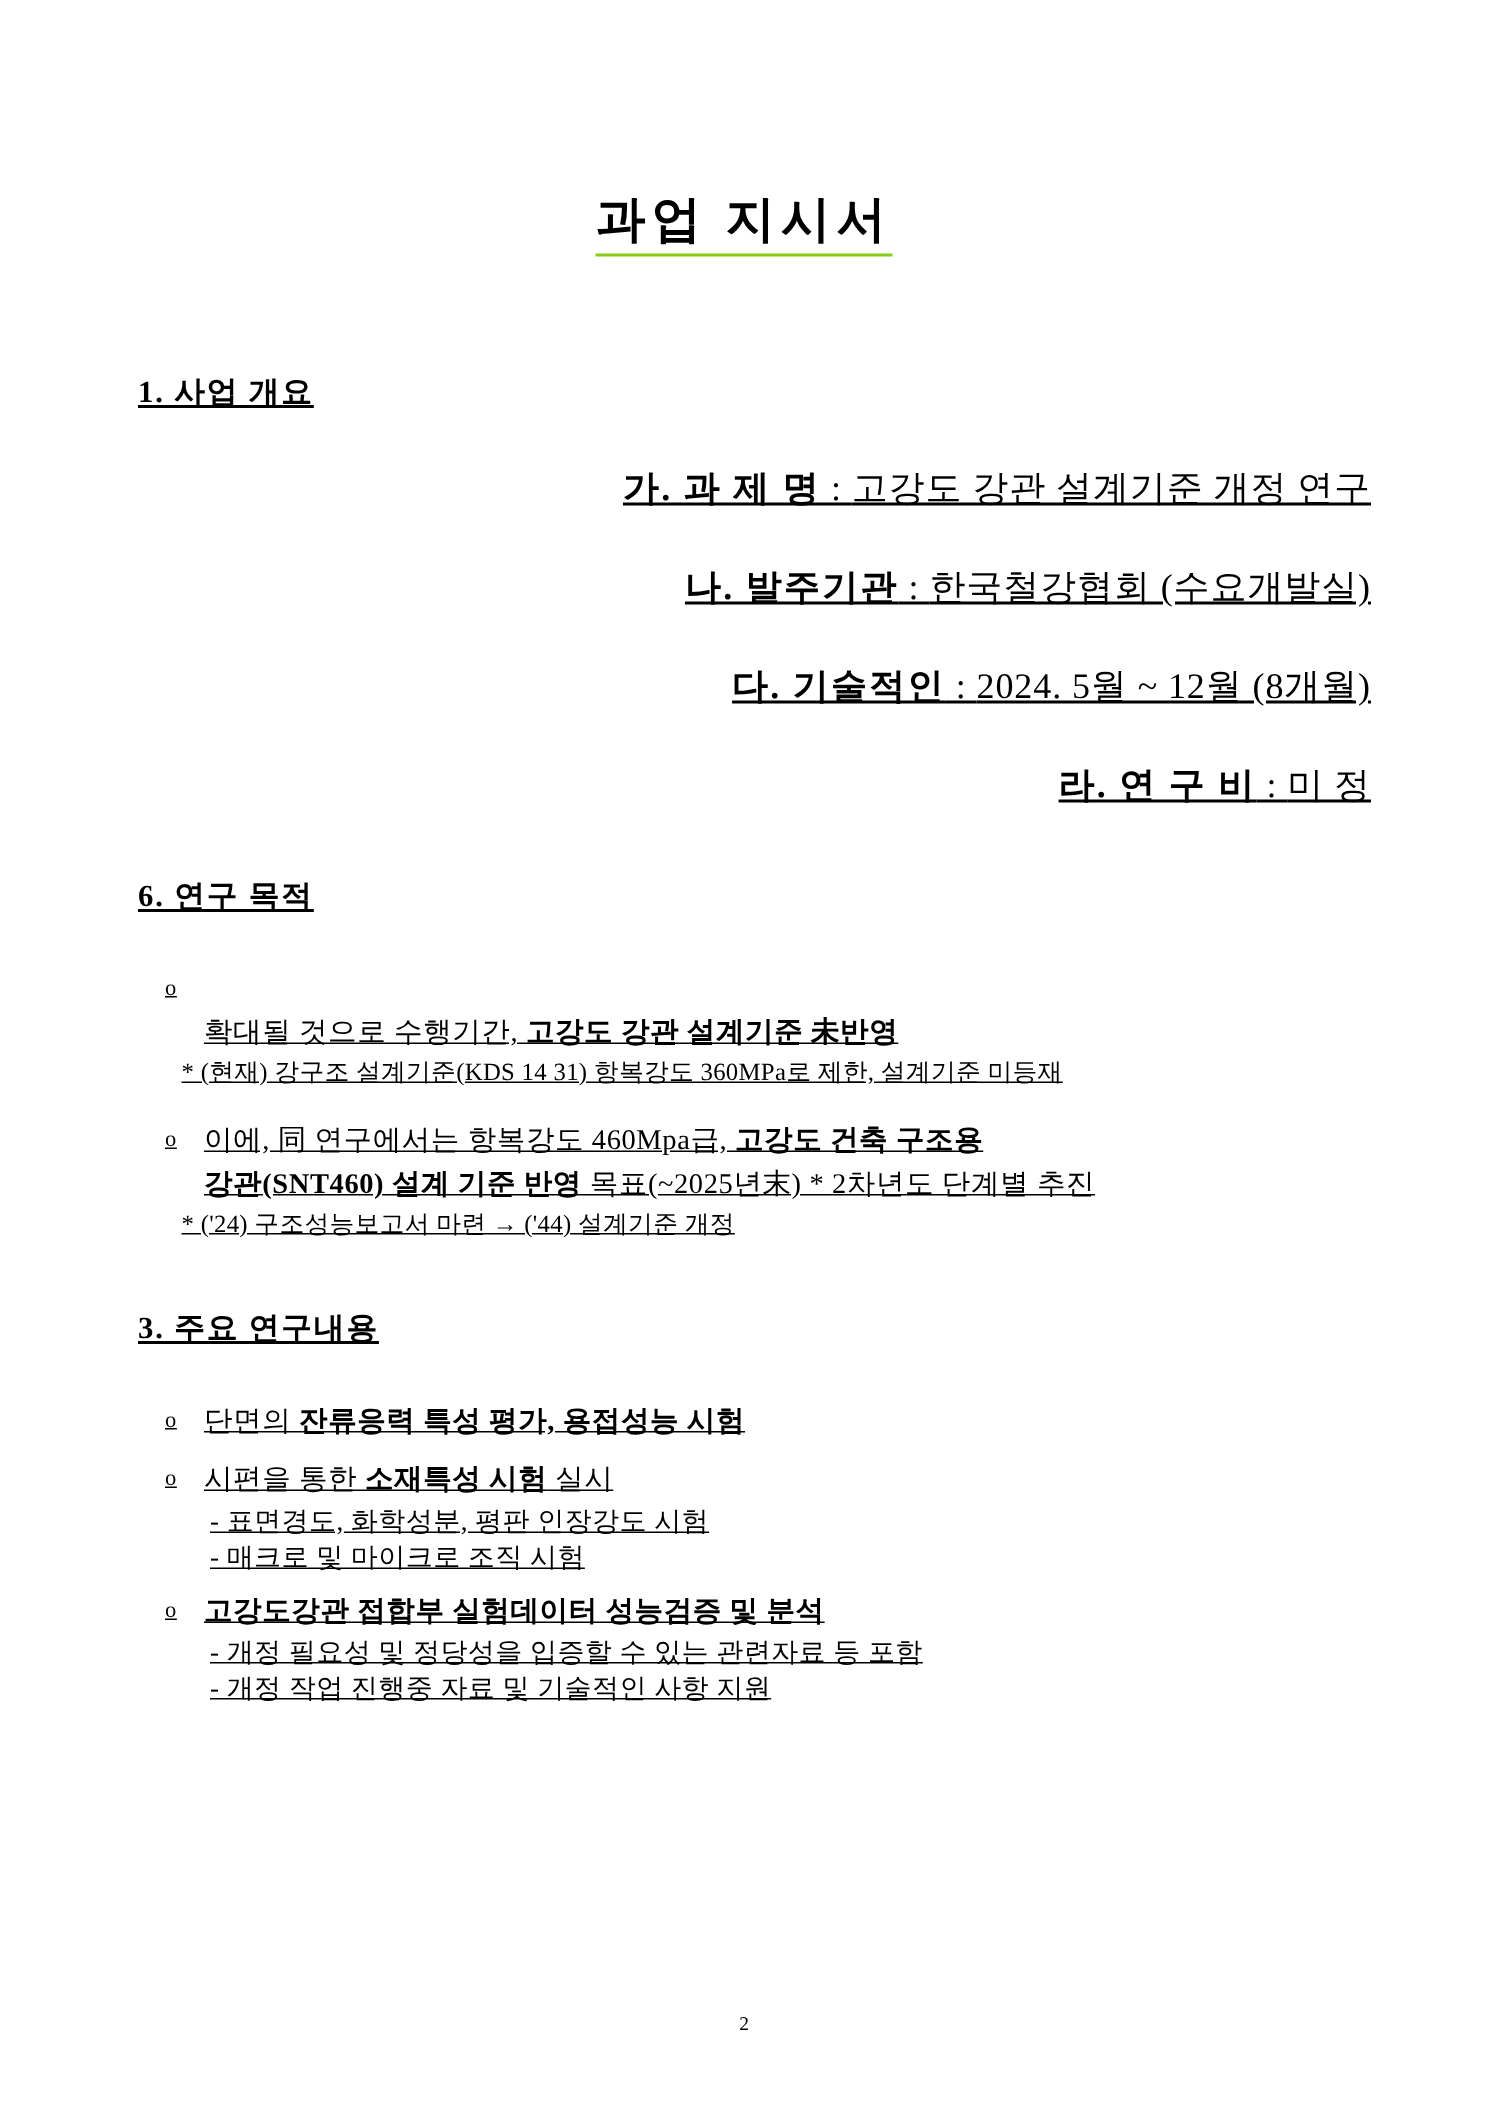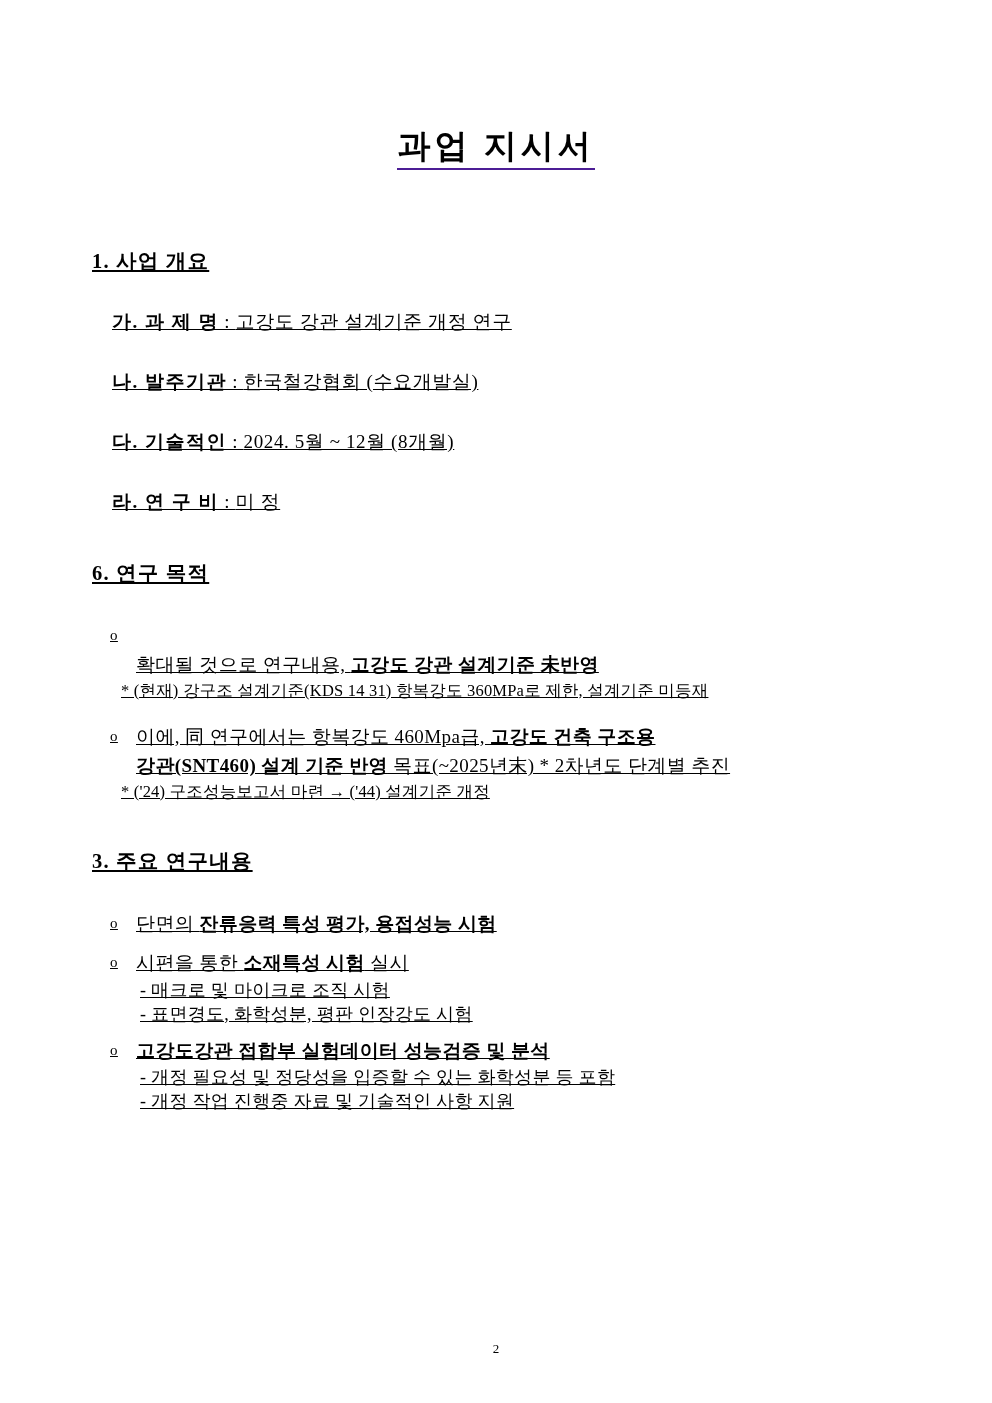--- a/index.html
+++ b/index.html
@@ -25,38 +25,39 @@
   .doc-title {
     text-align: center;
     font-size: 33px;
     font-weight: bold;
     letter-spacing: 4px;
     margin-top: 28px;
     margin-bottom: 0;
     font-family: "Liberation Serif", serif;
   }
   .doc-title span.underline {
-    border-bottom: 2px solid #4c1d95;
+    border-bottom: 2px solid #84cc16;
     padding-bottom: 4px;
   }
 
   .section {
     margin-top: 0;
     text-decoration: underline;
   }
   .section-heading {
     font-size: 20.5px;
     font-weight: bold;
     letter-spacing: 1.2px;
     margin-left: 14px;
   }
   .sub-item {
-    font-size: 19px;
+    font-size: 24px;
     margin-left: 34px;
     letter-spacing: 0.6px;
+    text-align: right;
   }
   .sub-item .lbl {
     font-weight: bold;
     letter-spacing: 1.5px;
   }
   .bullet-row {
     display: flex;
     align-items: flex-start;
     margin-left: 32px;
     font-size: 19px;
@@ -140,21 +141,21 @@
 
   <div class="section">
     <div class="section-heading">6. 연구 목적</div>
 
     <div class="sp-l"></div>
 
     <div class="bullet-row">
       <div class="bullet-mark">ο</div>
       <div class="bullet-body">
         <br>
-        <span>확대될 것으로 연구내용, </span><span class="b">고강도 강관 설계기준 未반영</span>
+        <span>확대될 것으로 수행기간, </span><span class="b">고강도 강관 설계기준 未반영</span>
       </div>
     </div>
 
     <div class="note">* (현재) 강구조 설계기준(KDS 14 31) 항복강도 360MPa로 제한, 설계기준 미등재</div>
 
     <div class="sp-m"></div>
 
     <div class="bullet-row">
       <div class="bullet-mark">ο</div>
       <div class="bullet-body">
@@ -183,28 +184,28 @@
 
     <div class="sp-s"></div>
 
     <div class="bullet-row">
       <div class="bullet-mark">ο</div>
       <div class="bullet-body">
         <span>시편을 통한 </span><span class="b">소재특성 시험</span><span> 실시</span>
       </div>
     </div>
 
+    <div class="dash-row">- 표면경도, 화학성분, 평판 인장강도 시험</div>
     <div class="dash-row">- 매크로 및 마이크로 조직 시험</div>
-    <div class="dash-row">- 표면경도, 화학성분, 평판 인장강도 시험</div>
 
     <div class="sp-s"></div>
 
     <div class="bullet-row">
       <div class="bullet-mark">ο</div>
       <div class="bullet-body b">고강도강관 접합부 실험데이터 성능검증 및 분석</div>
     </div>
 
-    <div class="dash-row">- 개정 필요성 및 정당성을 입증할 수 있는 화학성분 등 포함</div>
+    <div class="dash-row">- 개정 필요성 및 정당성을 입증할 수 있는 관련자료 등 포함</div>
     <div class="dash-row">- 개정 작업 진행중 자료 및 기술적인 사항 지원</div>
   </div>
 
   <div class="pagenum">2</div>
 </div>
 
 </body></html>

